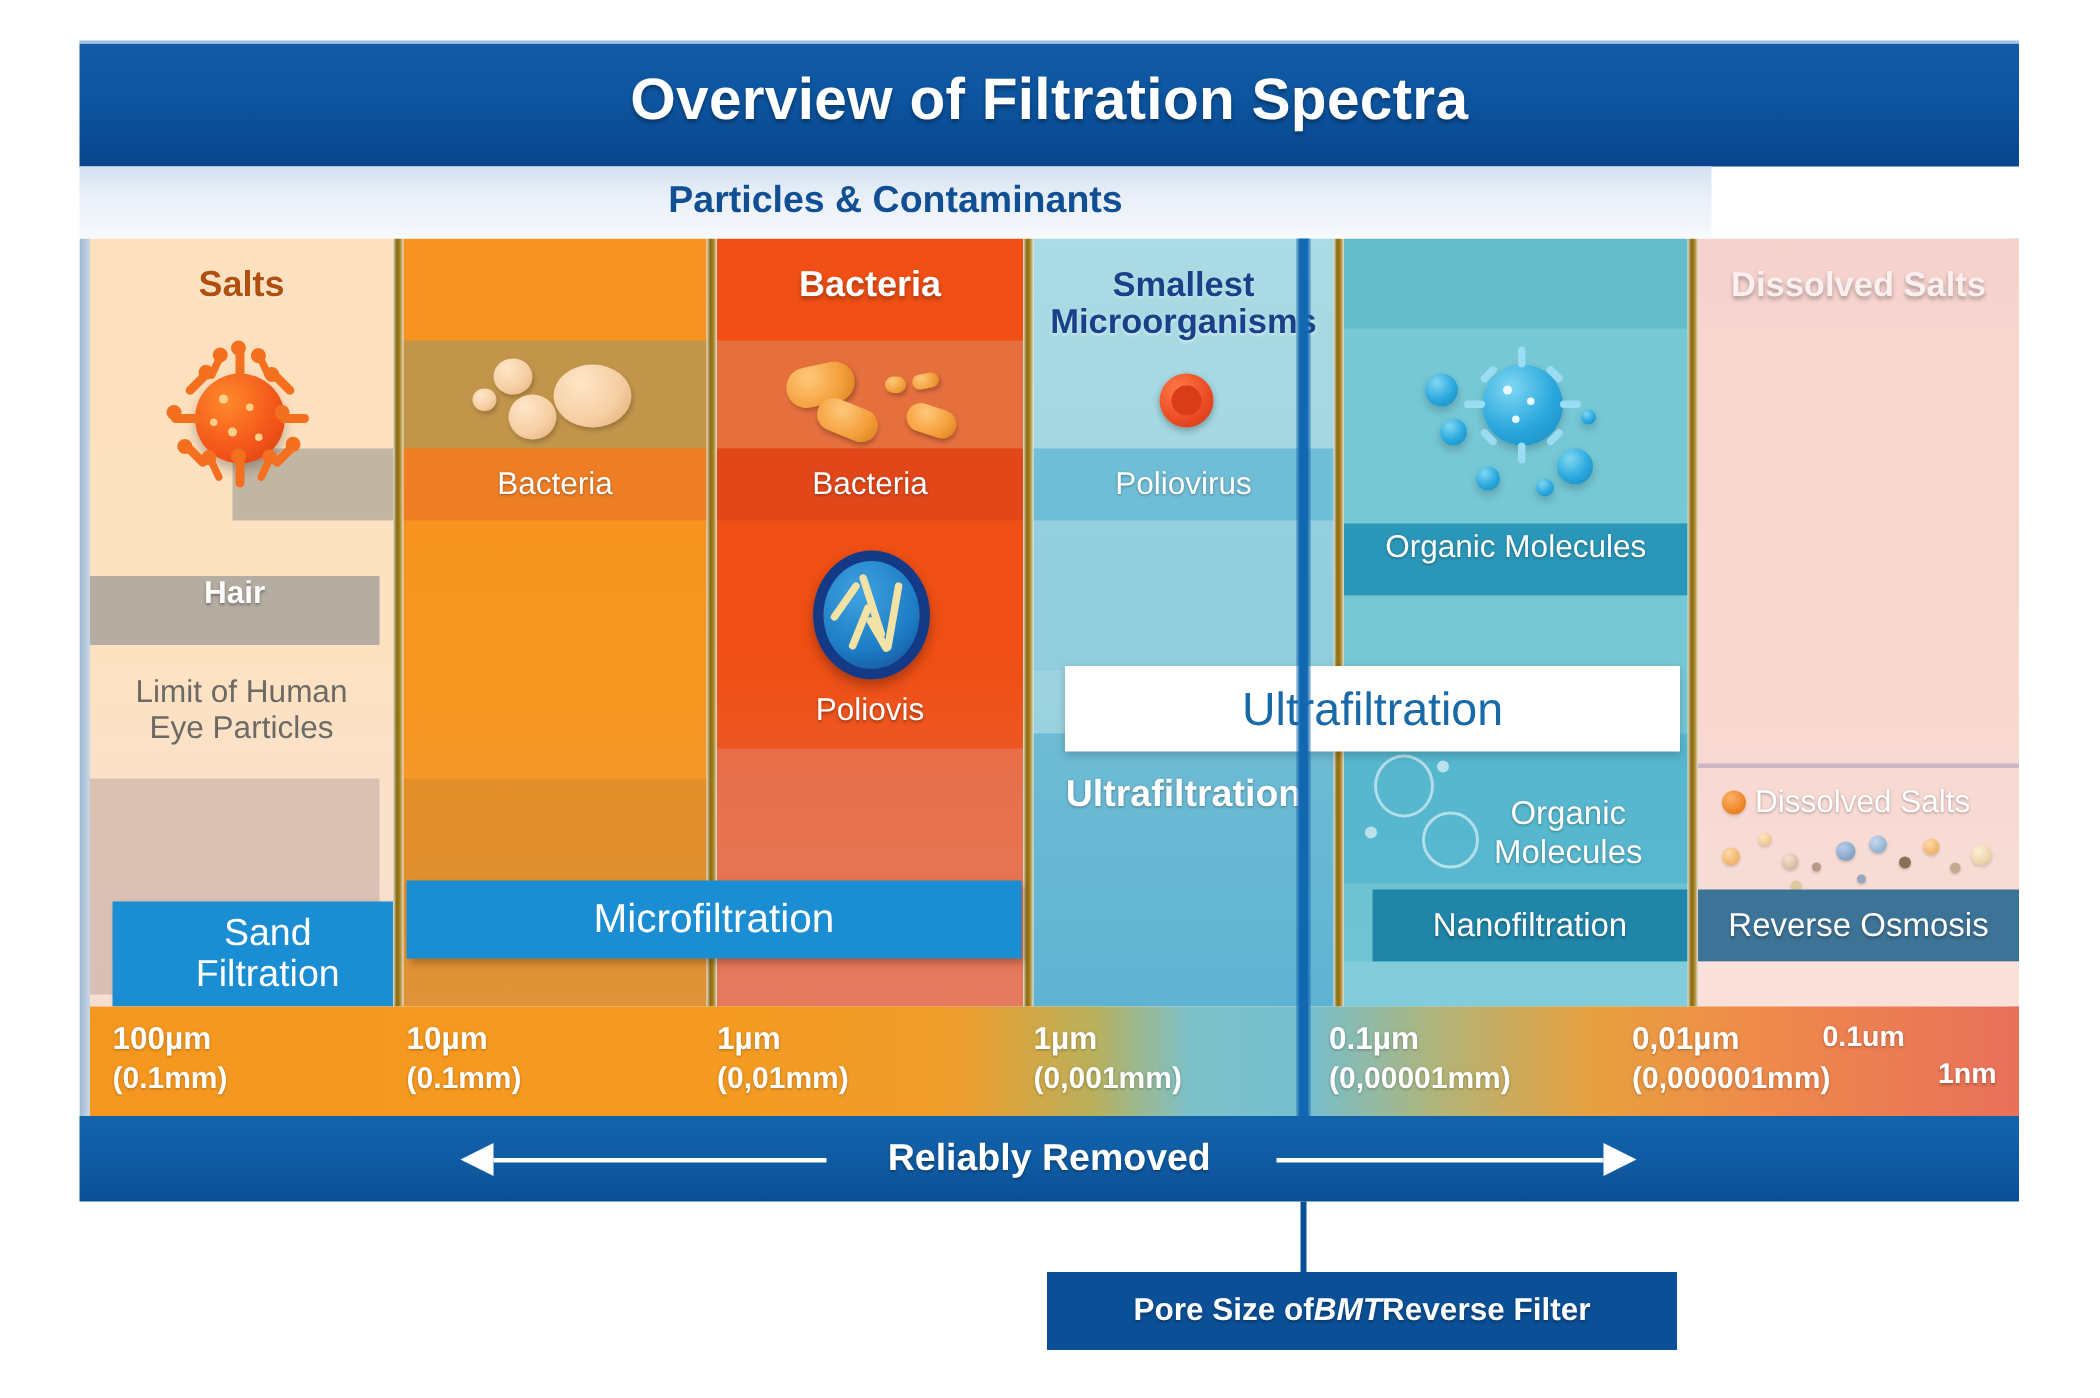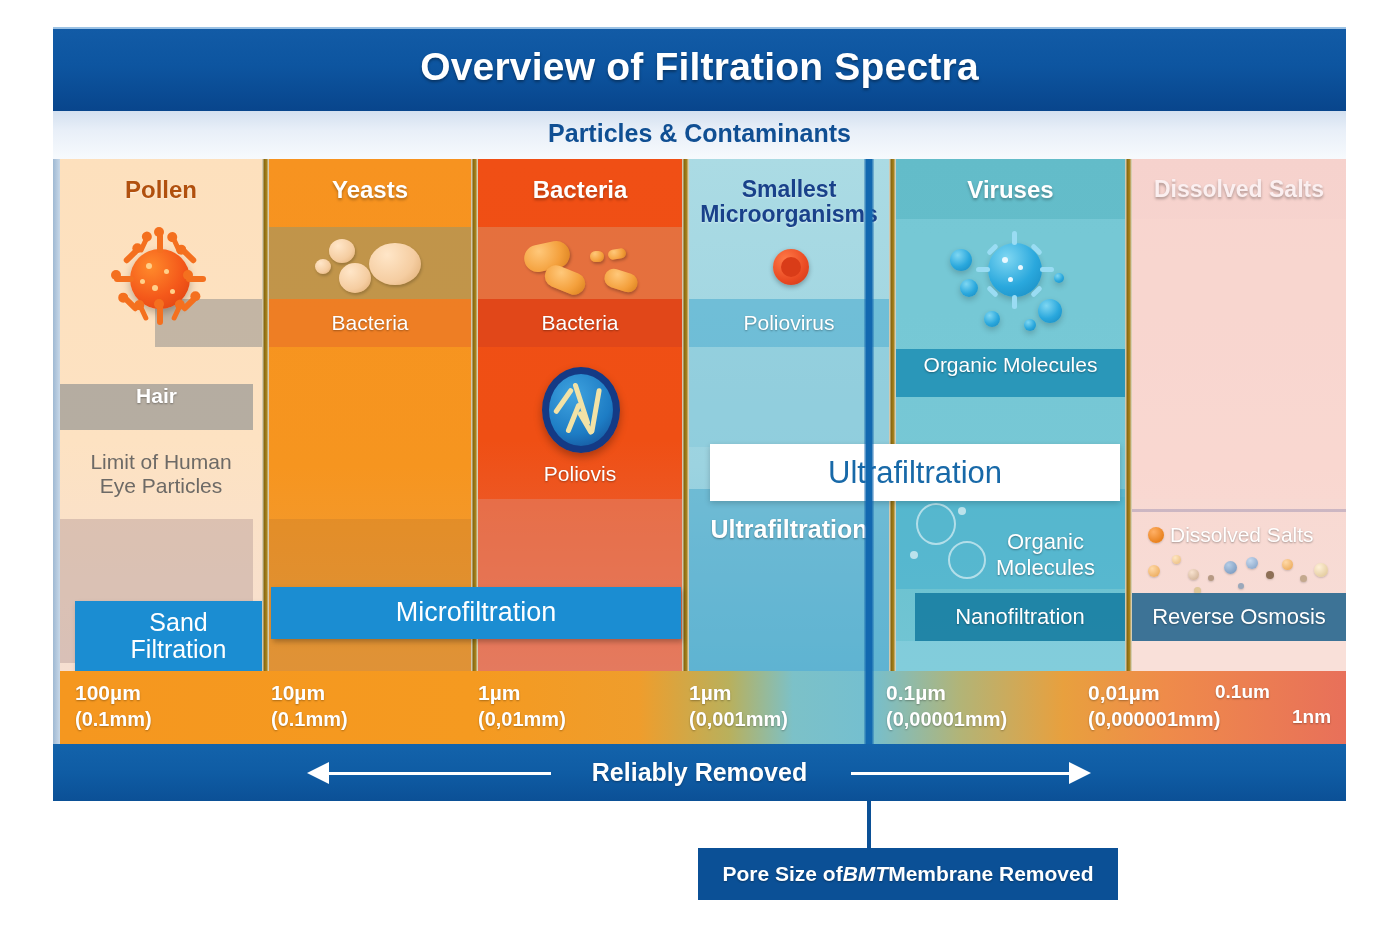--- a/index.html
+++ b/index.html
@@ -39,21 +39,21 @@
     font-size: 39px;
     font-weight: bold;
     letter-spacing: 0.2px;
     text-shadow: 0 2px 3px rgba(0,0,0,0.35);
   }
 
   
   .subtitle-bar {
     position: absolute;
     left: 0; top: 84px;
-    width: 1293px; height: 48px;
+    width: 1088px; height: 48px;
     background: linear-gradient(180deg, #d3e0f0 0%, #e8eff8 40%, #f7fafd 100%);
   }
   .subtitle-bar .subtitle-text {
     position: absolute;
     left: 0; right: 0; top: 8px;
     text-align: center;
     color: #104f93;
     font-size: 25px;
     font-weight: bold;
   }
@@ -348,21 +348,21 @@
     <div class="subtitle-text">Particles &amp; Contaminants</div>
   </div>
 
   <div class="board">
     <div class="board-left-edge"></div>
     <div class="board-right-edge"></div>
 
     <div class="columns">
 
       <div class="col bg-pollen" style="left:0px; width:202px;">
-        <div class="col-title brown">Pollen</div>
+        <div class="col-title brown">Salts</div>
 
         <div class="stripe" style="top:140px; height:48px; left:95px; right:0; background:rgba(125,128,130,0.45);"></div>
 
         <div class="illus" style="left:48px; top:68px; width:104px; height:104px;">
           <div class="pollen-ball" style="left:22px; top:22px; width:60px; height:60px;"></div>
           <div class="spike" style="left:49px; top:6px; width:6px; height:20px;"></div>
           <div class="spike" style="left:49px; top:78px; width:6px; height:20px;"></div>
           <div class="spike" style="left:6px; top:49px; width:20px; height:6px;"></div>
           <div class="spike" style="left:78px; top:49px; width:20px; height:6px;"></div>
           <div class="spike" style="left:20px; top:20px; width:6px; height:18px; transform:rotate(45deg);"></div>
@@ -393,21 +393,20 @@
         <div class="stripe" style="top:360px; bottom:8px; left:0; right:9px; background:rgba(176,150,147,0.42);"></div>
 
         <div class="method-pill" style="left:15px; top:442px; width:207px; height:70px; flex-direction:column;">
           <span>Sand</span>
           <span>Filtration</span>
         </div>
       </div>
       <div class="col-divider" style="left:202px;"></div>
 
       <div class="col bg-yeasts" style="left:209px; width:202px;">
-        <div class="col-title white">Yeasts</div>
 
         <div class="stripe" style="top:68px; height:72px; left:0; right:0; background:rgba(150,150,110,0.55);"></div>
 
         <div class="illus" style="left:40px; top:78px; width:130px; height:62px;">
           <div class="yeast-blob" style="left:60px; top:6px; width:52px; height:42px;"></div>
           <div class="yeast-blob" style="left:20px; top:2px; width:26px; height:24px;"></div>
           <div class="yeast-blob" style="left:6px; top:22px; width:16px; height:15px;"></div>
           <div class="yeast-blob" style="left:30px; top:26px; width:32px; height:30px;"></div>
         </div>
 
@@ -473,21 +472,20 @@
 
         <div class="stripe" style="top:330px; bottom:0; left:0; right:0; background:rgba(60,160,200,0.45);"></div>
 
         <div class="label-strip" style="top:348px; height:44px; font-size:25px; font-weight:bold;">
           <span>Ultrafiltration</span>
         </div>
       </div>
       <div class="col-divider" style="left:829px;"></div>
 
       <div class="col bg-viruses" style="left:836px; width:229px;">
-        <div class="col-title white">Viruses</div>
 
         <div class="stripe" style="top:60px; height:130px; left:0; right:0; background:rgba(140,212,226,0.45);"></div>
 
         <div class="illus" style="left:50px; top:70px; width:140px; height:110px;">
           <div class="virus-ball" style="left:42px; top:14px; width:54px; height:54px;"></div>
           <div class="virus-spike" style="left:66px; top:2px; width:5px; height:14px;"></div>
           <div class="virus-spike" style="left:66px; top:66px; width:5px; height:14px;"></div>
           <div class="virus-spike" style="left:30px; top:38px; width:14px; height:5px;"></div>
           <div class="virus-spike" style="left:94px; top:38px; width:14px; height:5px;"></div>
           <div class="virus-spike" style="left:44px; top:14px; width:5px; height:13px; transform:rotate(45deg);"></div>
@@ -619,16 +617,16 @@
     <div class="arrow-line" style="left:276px; width:222px;"></div>
     <div class="bb-text">Reliably Removed</div>
     <div class="arrow-line" style="left:798px; width:218px;"></div>
     <div class="arrow-head right" style="left:1016px;"></div>
   </div>
 
   <div class="callout-stem"></div>
   <div class="callout-box">
     <span>Pore Size of </span>
       <em>BMT</em>
-      <span> Membrane Removed</span>
+      <span> Reverse Filter</span>
   </div>
 
 </div>
 
 </body></html>

